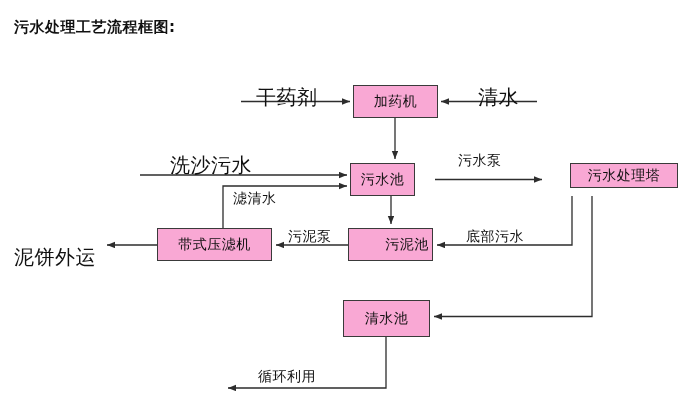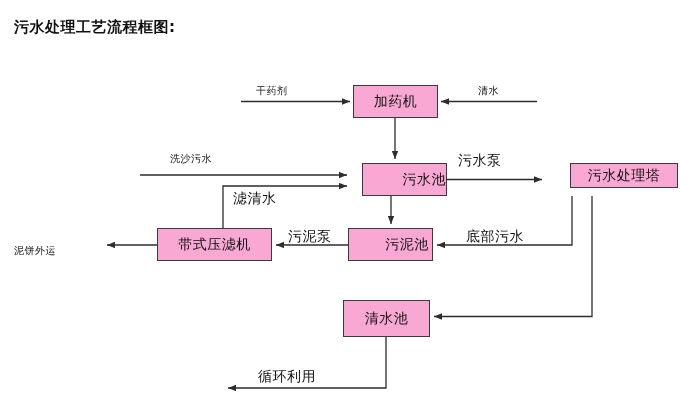--- a/index.html
+++ b/index.html
@@ -55,21 +55,21 @@
   }
   .edge-label {
     position: absolute;
     font-size: 14px;
     color: #111111;
     white-space: nowrap;
     letter-spacing: 0.5px;
   }
   .term-label {
     position: absolute;
-    font-size: 10px;
+    font-size: 20px;
     color: #111111;
     white-space: nowrap;
     letter-spacing: 0.5px;
   }
 </style>
 </head>
 <body>
 
 <div id="canvas">
 
@@ -113,21 +113,21 @@
       <path d="M592,196 L592,316.5 L434,316.5" marker-end="url(#arrowL)"></path>
 
       <path d="M386,333 L386,388 L228,388" marker-end="url(#arrowL)"></path>
     </g>
   </svg>
 
   <div class="node" style="left:353px; top:85px; width:85px; height:33px;">
     <span>加药机</span>
   </div>
 
-  <div class="node" style="left:362px; top:163px; width:85px; height:33px;justify-content:flex-end;">
+  <div class="node" style="left:350px; top:163px; width:65px; height:33px;">
     <span>污水池</span>
   </div>
 
   <div class="node" style="left:570px; top:163px; width:108px; height:25px;align-items:center;">
     <span>污水处理塔</span>
   </div>
 
   <div class="node" style="left:157px; top:228px; width:115px; height:33px;">
     <span>带式压滤机</span>
   </div>

